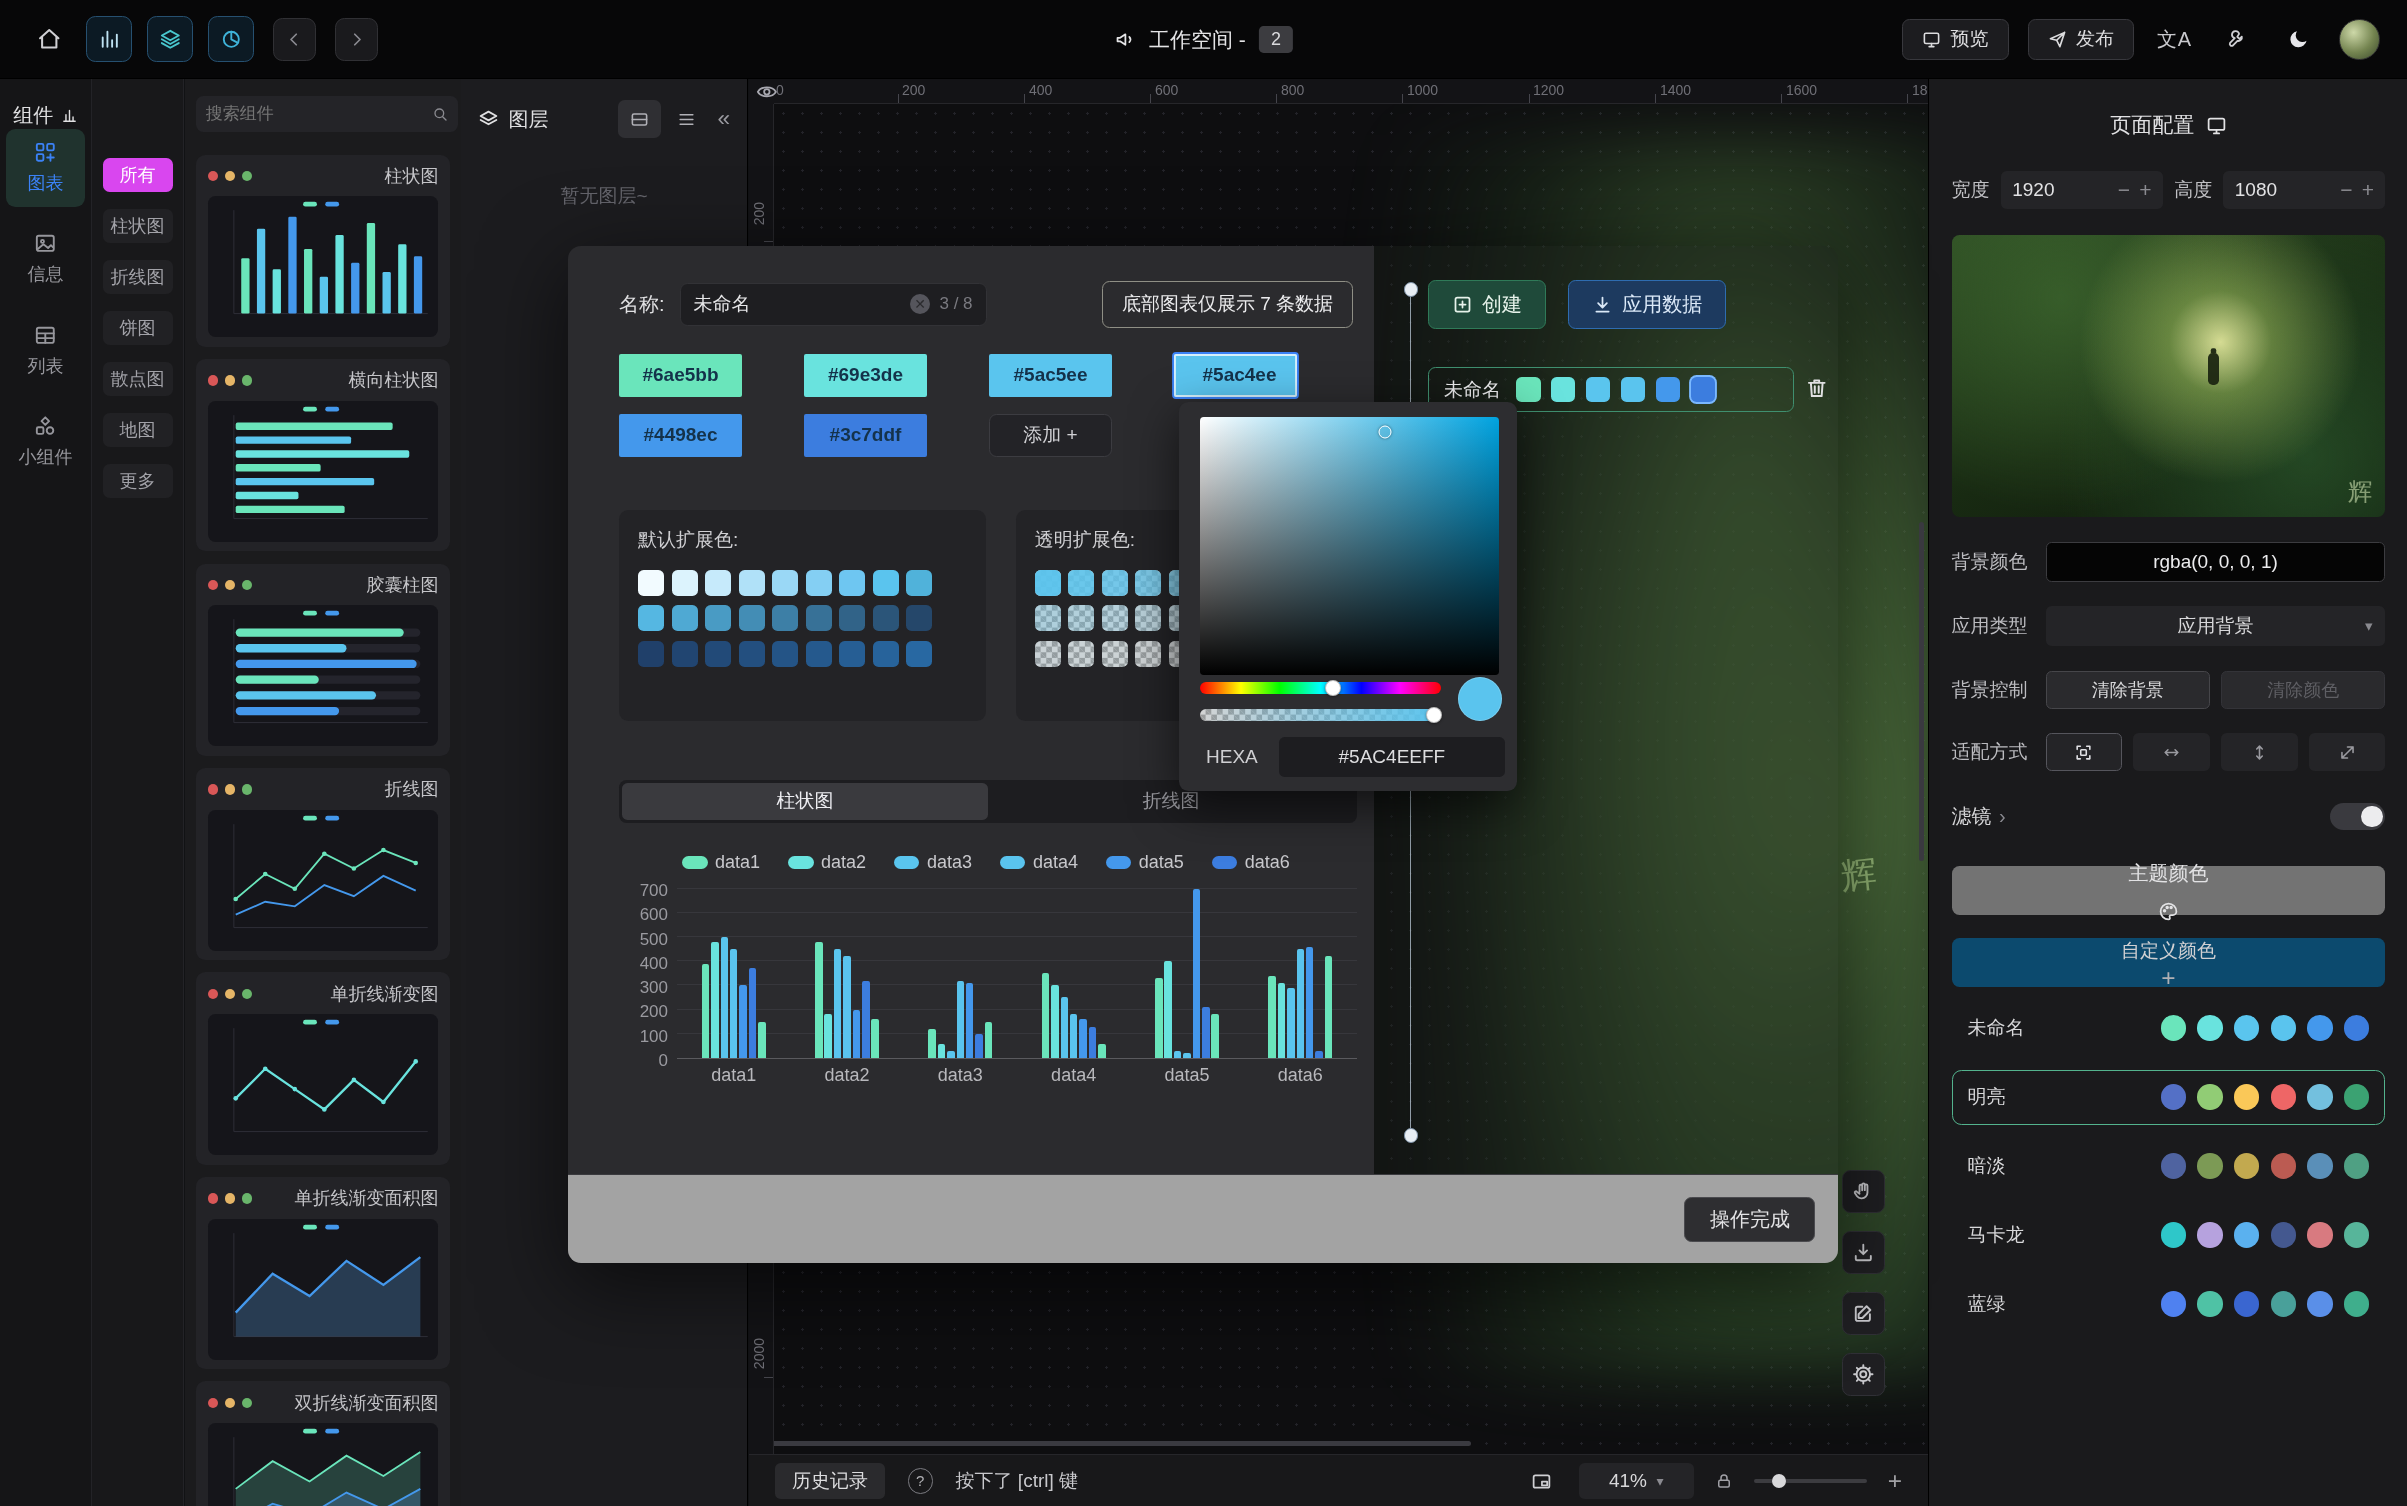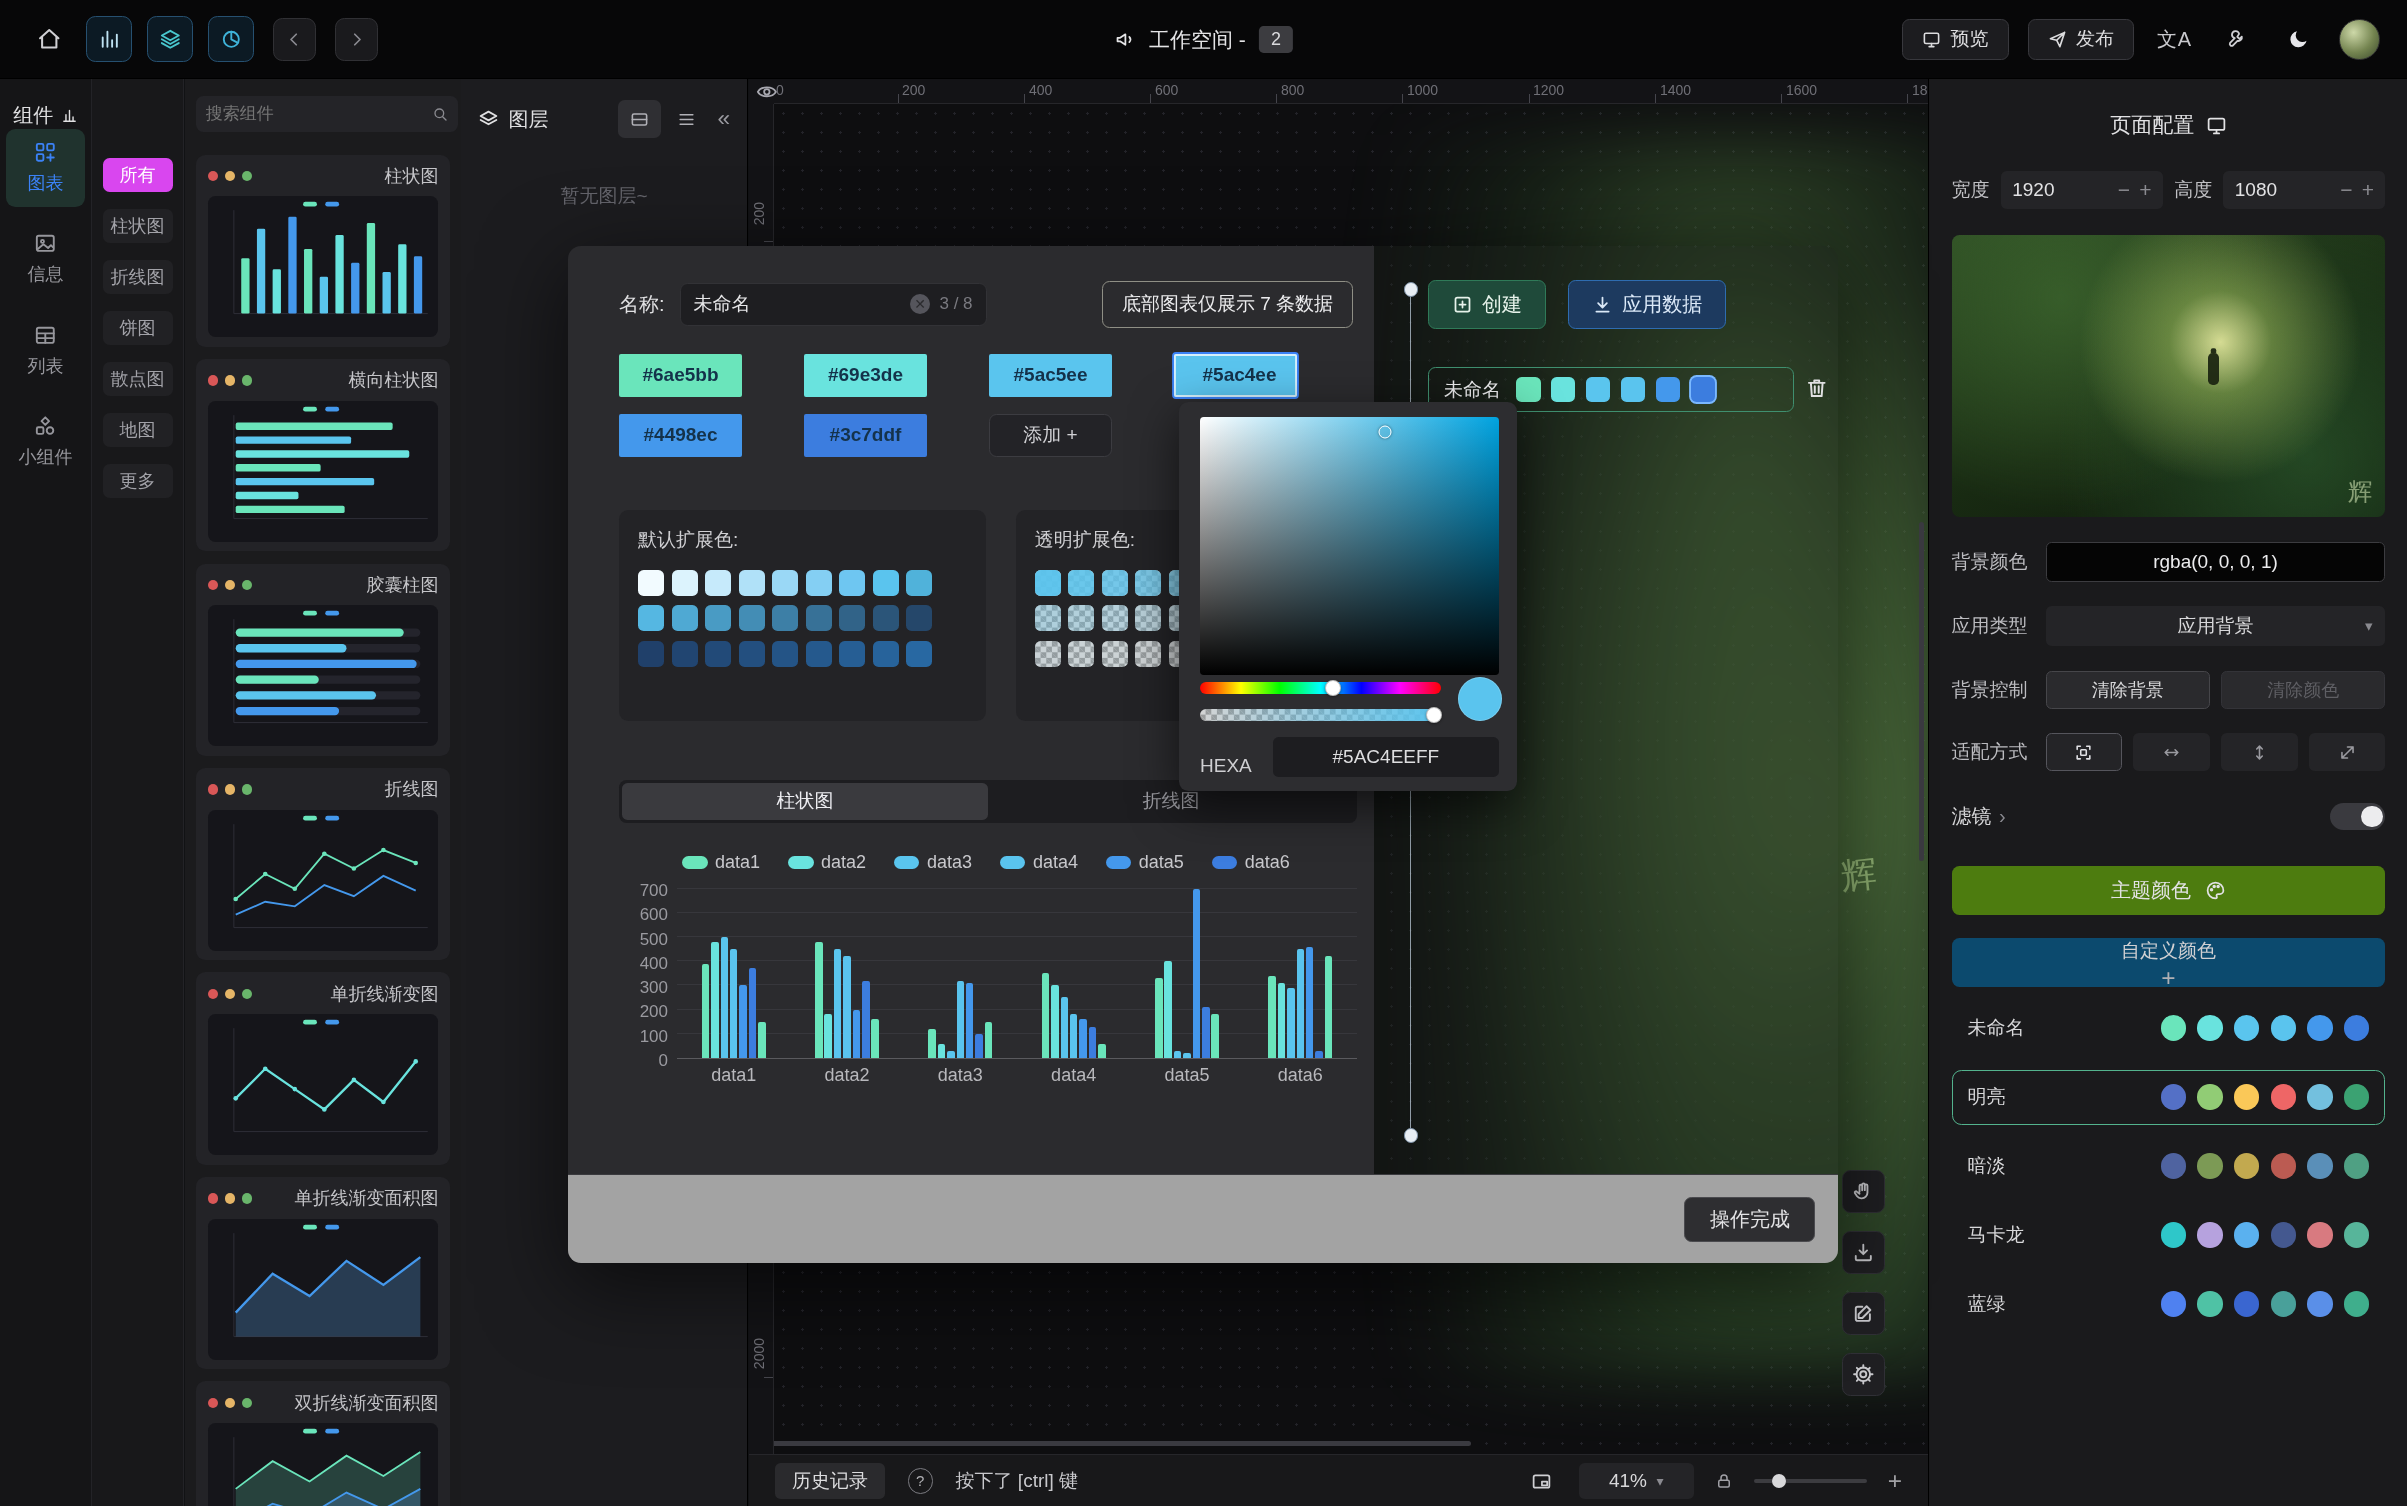--- a/index.html
+++ b/index.html
@@ -179,21 +179,21 @@
   .sat-cur { position:absolute; left:62%; top:6%; width:13px; height:13px; border:1.9px solid #fff;
     border-radius:50%; transform:translate(-50%,-50%); box-shadow:0 0 2.8px rgba(0,0,0,.5); }
   .hue { position:absolute; left:21px; top:280px; width:241px; height:12.2px; border-radius:6.6px;
     background:linear-gradient(to right,#f00 0%,#ff0 17%,#0f0 33%,#0ff 50%,#00f 67%,#f0f 83%,#f00 100%); }
   .alpha { position:absolute; left:21px; top:307px; width:241px; height:12.2px; border-radius:6.6px; overflow:visible; }
   .alpha .track { position:absolute; inset:0; border-radius:6.6px; }
   .slider-handle { position:absolute; top:50%; transform:translate(-50%,-50%); width:16px; height:16px;
     border-radius:50%; background:#fff; border:1.9px solid rgba(0,0,0,.25); box-shadow:0 0.9px 2.8px rgba(0,0,0,.4); }
   .cpreview { position:absolute; left:279px; top:275px; width:44px; height:44px; border-radius:50%;
     box-shadow:inset 0 0 0 0.9px rgba(255,255,255,.2); }
-  .hexrow { position:absolute; left:21px; top:335px; width:299px; display:flex; align-items:flex-end; gap:21px; }
+  .hexrow { position:absolute; left:27px; top:335px; width:299px; display:flex; align-items:center; gap:21px; }
   .hexlab { font-size:19px; color:#cfcfd2; }
   .hexinput { flex:1; height:40px; background:#1d1d20; border-radius:5.6px; display:flex; align-items:center;
     justify-content:center; font-size:19px; color:#dedee0; }
 
   
   .rightpanel { position:absolute; left:1928px; top:79px; width:480px; bottom:0; background:#1a1a1c;
     border-left:0.9px solid #000; padding:0 22.6px; overflow:hidden; z-index:30; }
   .rp-header { height:66px; margin-top:13px; display:flex; align-items:center; justify-content:center; gap:11.3px;
     font-size:21px; color:#e2e2e4; }
   .rp-size { display:flex; align-items:center; gap:11.3px; margin-top:13px; }
@@ -222,22 +222,22 @@
   .ctrl-btn { flex:1; height:38px; border-radius:5.6px; background:#2a2a2d; border:0.9px solid #46464a;
     color:#d8d8da; font-size:18px; cursor:pointer; font-family:inherit; }
   .ctrl-btn.disabled { color:#5f5f64; border-color:#333338; cursor:default; }
   .fit-btn { flex:1; height:38px; border-radius:5.6px; background:#242427; border:0.9px solid transparent;
     color:#9a9aa0; display:flex; align-items:center; justify-content:center; cursor:pointer; }
   .fit-btn.active { border-color:#55555c; color:#e0e0e4; }
   .filter-row { display:flex; align-items:center; margin-top:32px; }
   .filter-row .fl { font-size:20px; color:#d6d6d8; display:flex; align-items:center; gap:7.5px; }
   .toggle { margin-left:auto; width:55px; height:27px; border-radius:14px; background:#3a3a3f; position:relative; cursor:pointer; }
   .toggle .knob { position:absolute; right:2.8px; top:2.8px; width:21.7px; height:21.7px; border-radius:50%; background:#ececee; }
-  .theme-bar { margin-top:36px; height:49px; background:#4d7c0f; border-radius:7.5px; display:flex; align-items:center;
-    justify-content:center; gap:14px; font-size:20px; color:#e2e2e4; cursor:pointer; }
+  .theme-bar { margin-top:36px; height:49px; background:#737373; border-radius:7.5px; display:flex; align-items:center;
+    justify-content:center; gap:14px; font-size:20px; color:#e2e2e4; cursor:pointer;flex-direction:column; }
   .custom-row { margin-top:22.6px; height:49px; background:#0c4a6e; border-radius:7.5px; display:flex; align-items:center;
     justify-content:flex-start; padding:0 17px; font-size:19px; color:#d0d0d2; cursor:pointer;flex-direction:column; }
   .custom-row .plus { font-size:24.5px; color:#b0b0b4; }
   .themerow { margin-top:14px; height:55px; border:1.4px solid transparent; border-radius:9.4px; display:flex;
     align-items:center; justify-content:space-between; padding:0 15px; cursor:pointer; }
   .themerow.sel { border-color:#53b38d; }
   .themerow .tname { font-size:19px; color:#d8d8da; }
   .tdots { display:flex; gap:11.3px; }
   .tdot { width:25.4px; height:25.4px; border-radius:50%; }
 

